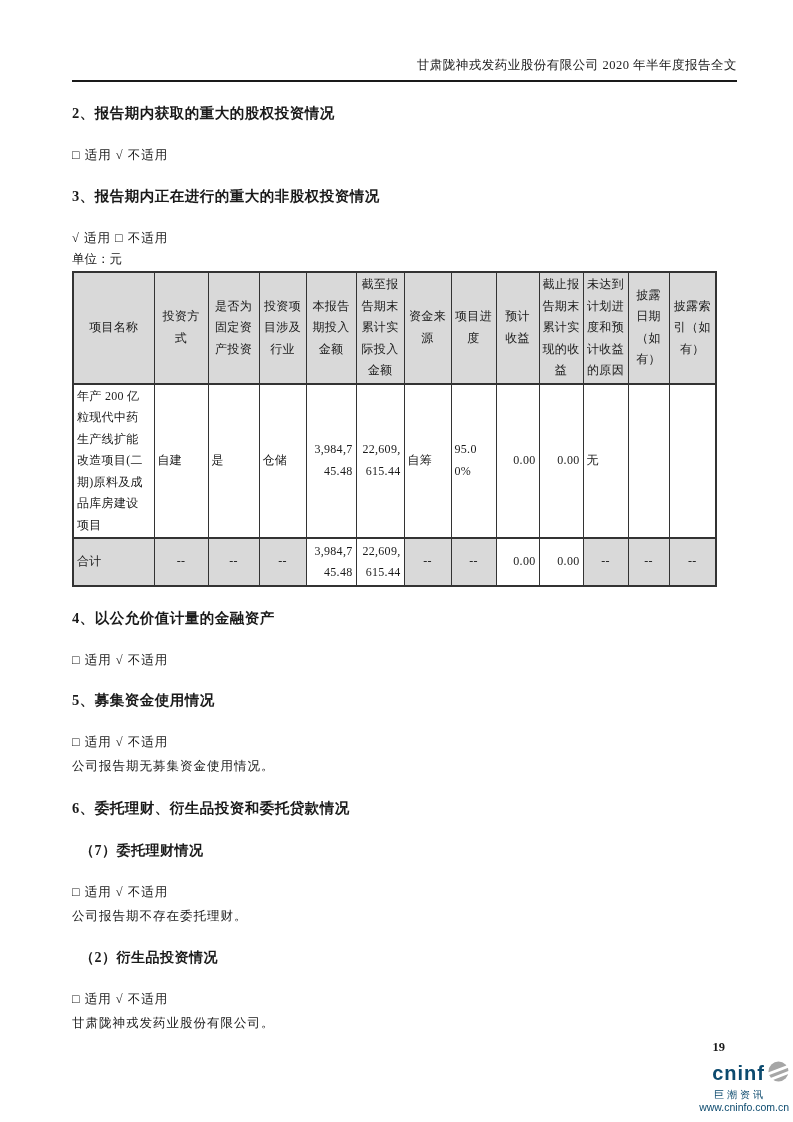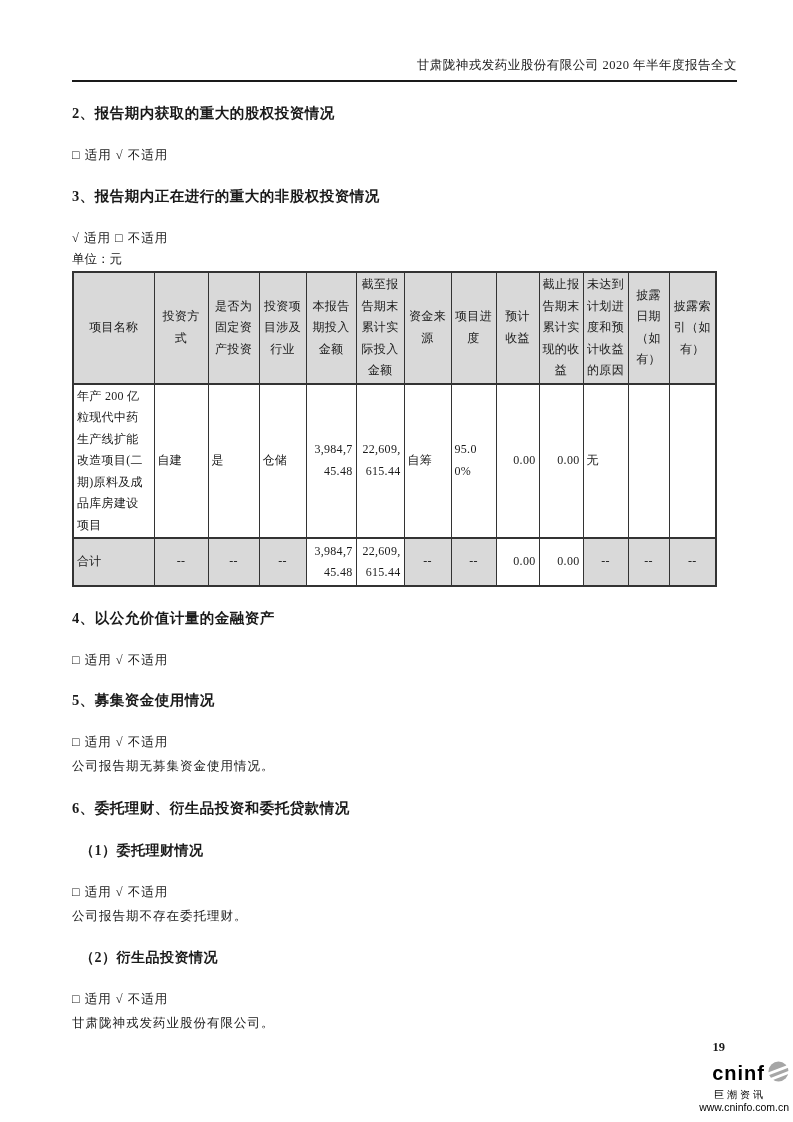--- a/index.html
+++ b/index.html
@@ -81,21 +81,21 @@
     position: absolute;
     top: 1040px;
     right: 68px;
     font-size: 12.5px;
     font-weight: bold;
   }
   .cninfo-logo {
     position: absolute;
     right: 4px;
     bottom: 8px;
-    color: #000000;
+    color: #0c4a6e;
     text-align: right;
     font-family: "Liberation Sans", "DejaVu Sans", sans-serif;
     line-height: 1.1;
   }
   .logo-brand-row {
     display: flex;
     align-items: center;
     justify-content: flex-end;
     gap: 3px;
   }
@@ -198,21 +198,21 @@
 
     <div class="section-heading">4、以公允价值计量的金融资产</div>
     <div class="apply-line">□ 适用 √ 不适用</div>
 
     <div class="section-heading">5、募集资金使用情况</div>
     <div class="apply-line">□ 适用 √ 不适用</div>
     <div class="note-line">公司报告期无募集资金使用情况。</div>
 
     <div class="section-heading" style="margin-top:24px">6、委托理财、衍生品投资和委托贷款情况</div>
 
-    <div class="sub-heading">（1）委托理财情况</div>
+    <div class="sub-heading">（7）委托理财情况</div>
     <div class="apply-line">□ 适用 √ 不适用</div>
     <div class="note-line">公司报告期不存在委托理财。</div>
 
     <div class="sub-heading">（2）衍生品投资情况</div>
     <div class="apply-line">□ 适用 √ 不适用</div>
     <div class="note-line">甘肃陇神戎发药业股份有限公司。</div>
 
   </div>
 
   <div class="page-number">19</div>

